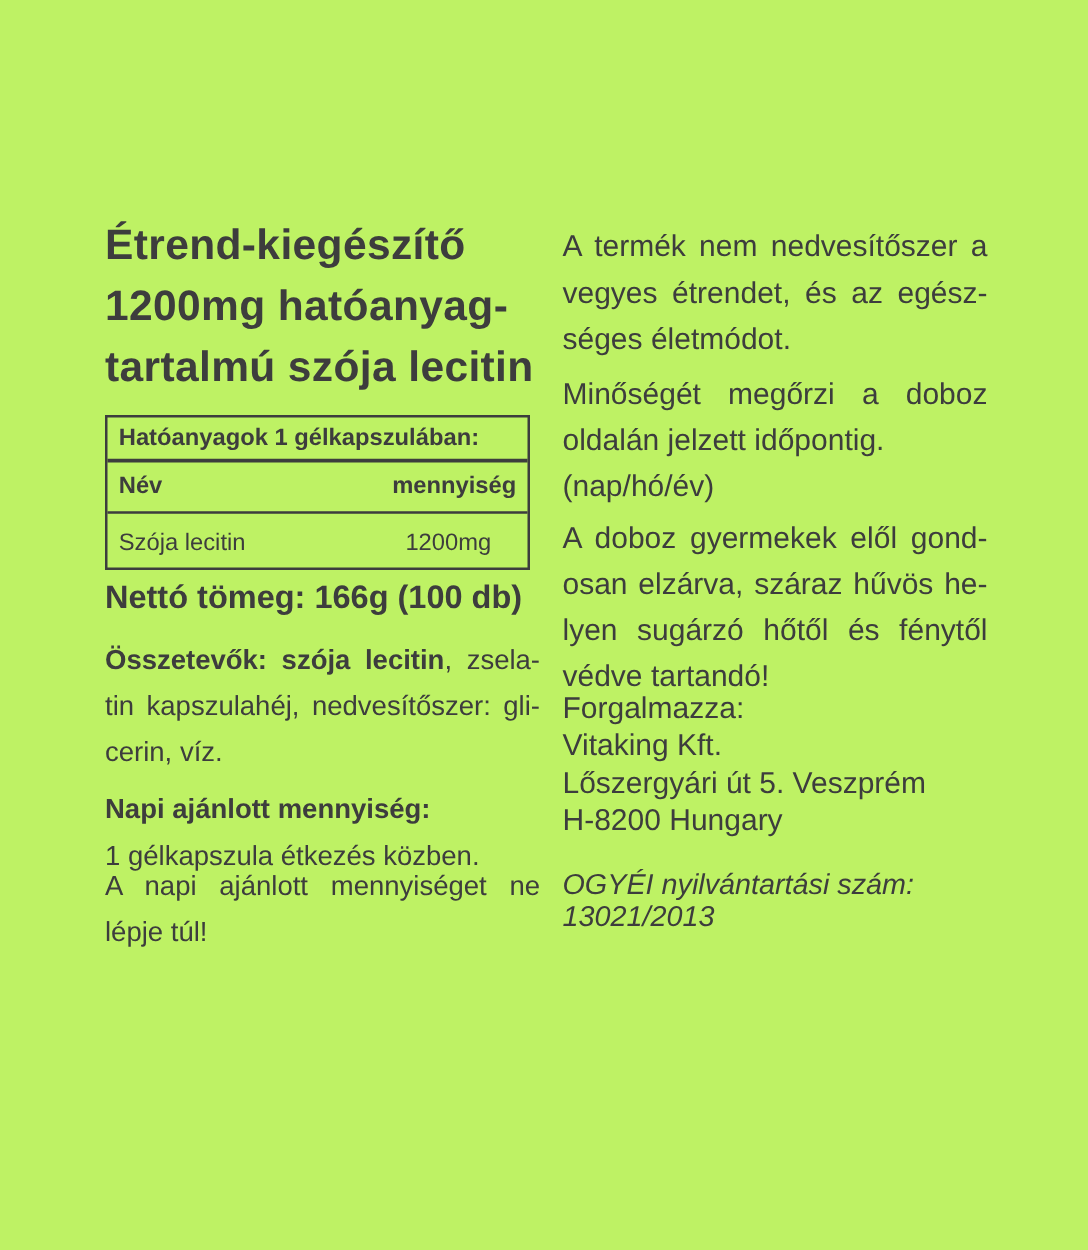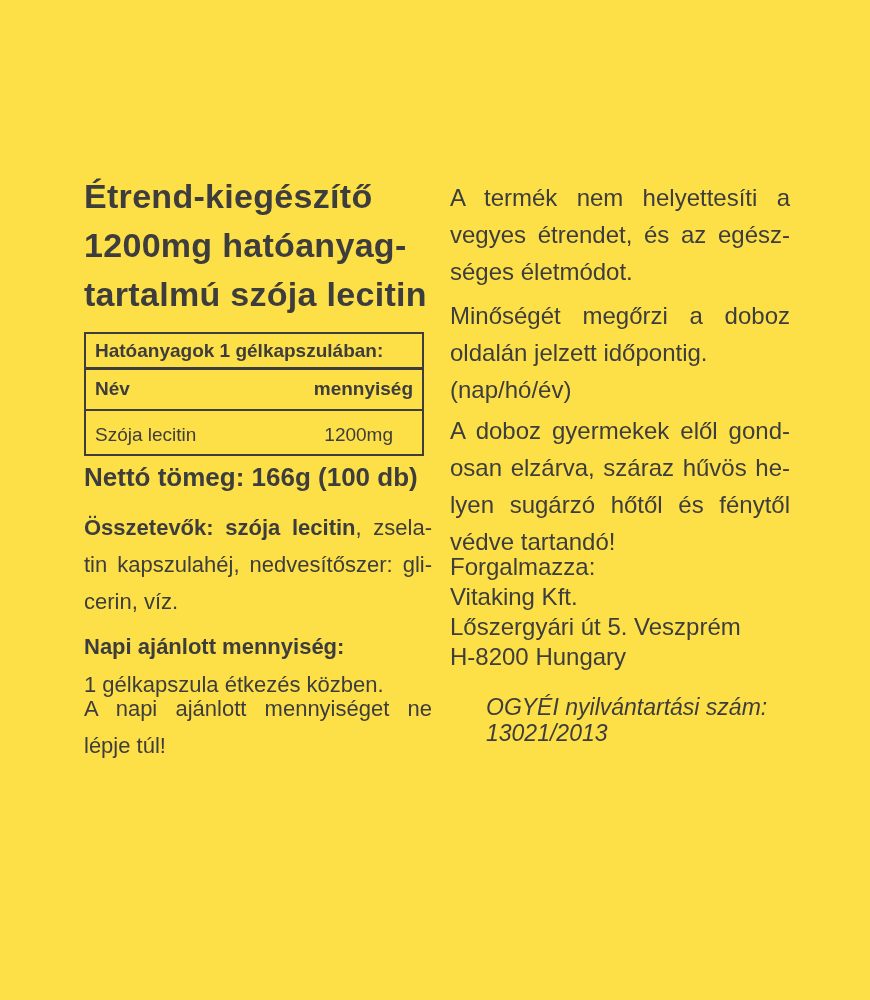--- a/index.html
+++ b/index.html
@@ -4,21 +4,21 @@
 <style>
   html, body {
     margin: 0;
     padding: 0;
     background: #ffffff;
   }
   .sheet {
     position: relative;
     width: 870px;
     height: 1000px;
-    background: #fde047;
+    background: #bef264;
     font-family: "Liberation Sans", sans-serif;
     color: #3d3d3d;
     overflow: hidden;
   }
   .blk { position: absolute; }
 
   
   .title {
     left: 84px; top: 172px; width: 348px;
     font-size: 34px; font-weight: bold; line-height: 49px;
@@ -65,21 +65,21 @@
     font-size: 22px; line-height: 37px;
   }
 
   
   .rpara { left: 450px; width: 340px; font-size: 24px; line-height: 37px; }
   .p-substitute { top: 179px; }
   .p-quality    { top: 297px; }
   .p-storage    { top: 412px; }
   .p-distributor{ top: 552px; line-height: 30px; }
   .p-registration {
-    top: 694px; font-size: 23px; line-height: 26px; font-style: italic; margin-left: 36px;
+    top: 694px; font-size: 23px; line-height: 26px; font-style: italic;
   }
 
   .line { min-height: 1em; }
   .just { text-align: justify; text-align-last: justify; }
   .b { font-weight: bold; margin-top: 24px; }
 </style>
 </head>
 <body>
 
 <div class="sheet">
@@ -114,21 +114,21 @@
     <div class="line b">Napi ajánlott mennyiség:</div>
     <div class="line">1 gélkapszula étkezés közben.</div>
   </div>
 
   <div class="blk warning">
     <div class="line just">A napi ajánlott mennyiséget ne</div>
     <div class="line">lépje túl!</div>
   </div>
 
   <div class="blk rpara p-substitute">
-    <div class="line just">A termék nem helyettesíti a</div>
+    <div class="line just">A termék nem nedvesítőszer a</div>
     <div class="line just">vegyes étrendet, és az egész-</div>
     <div class="line">séges életmódot.</div>
   </div>
 
   <div class="blk rpara p-quality">
     <div class="line just">Minőségét megőrzi a doboz</div>
     <div class="line">oldalán jelzett időpontig.</div>
     <div class="line">(nap/hó/év)</div>
   </div>
 

